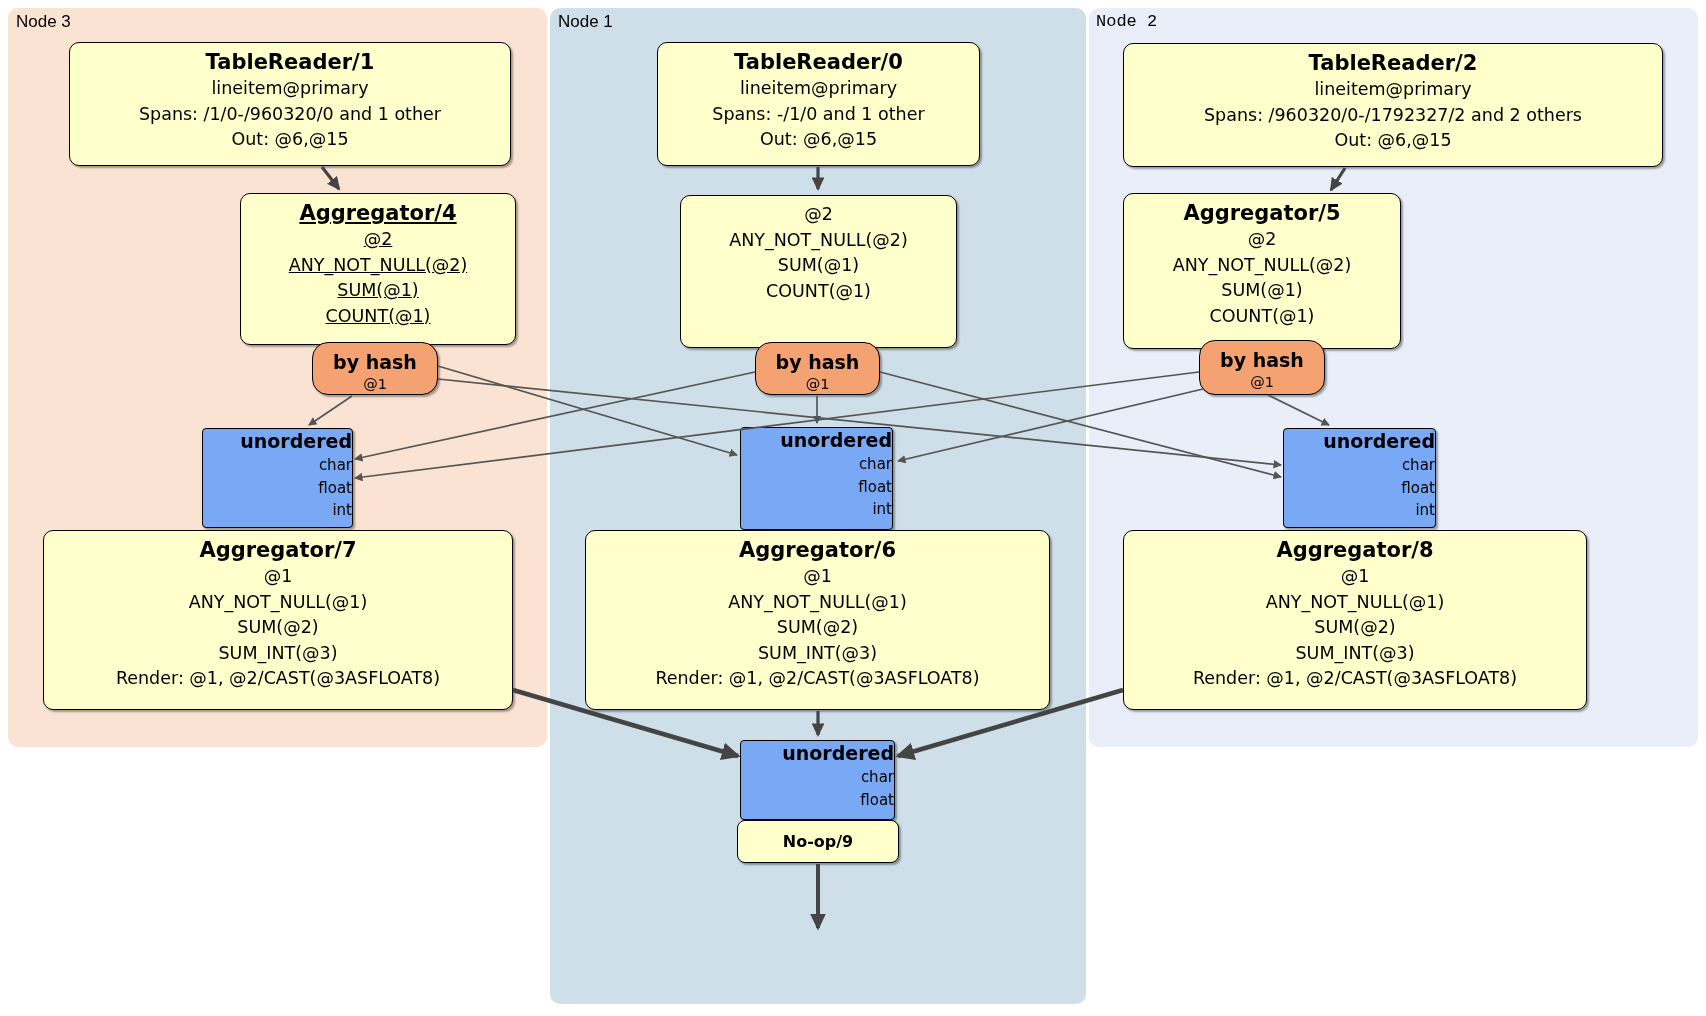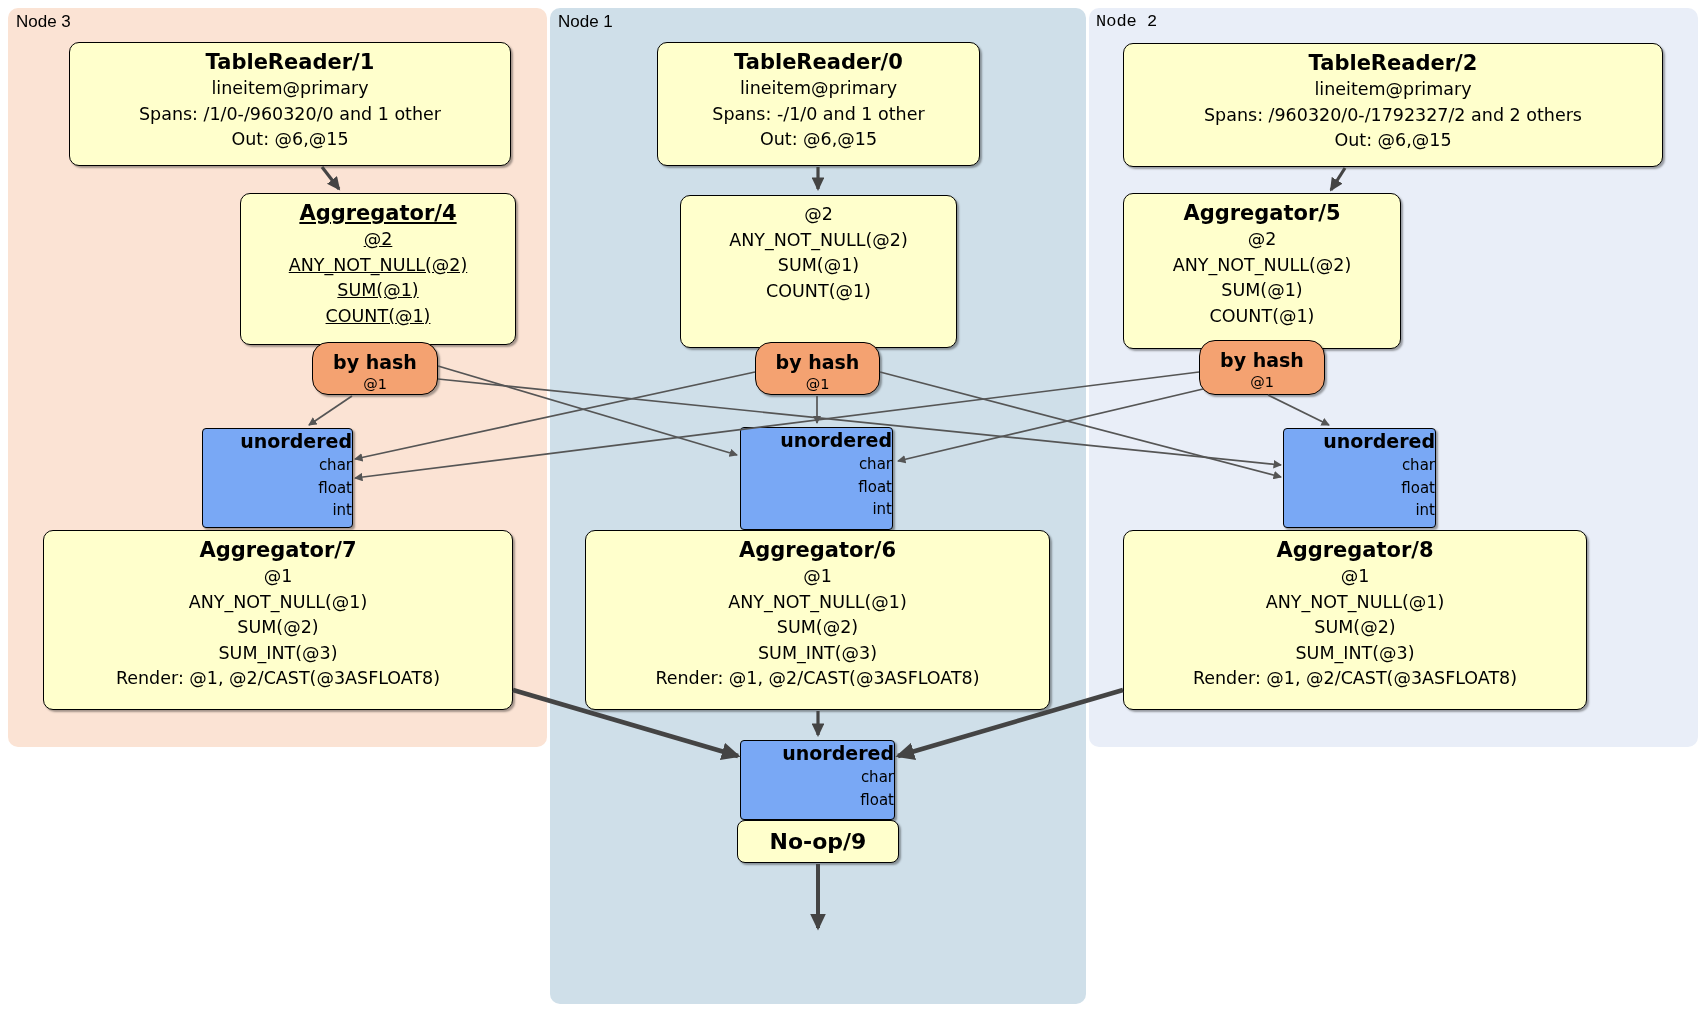--- a/index.html
+++ b/index.html
@@ -20,21 +20,21 @@
   .ptitle{font-weight:bold;font-size:21px;line-height:27px;white-space:nowrap;}
   .pline{font-size:17.5px;line-height:25.5px;white-space:nowrap;}
   .router{background:var(--router-fill);border-radius:16px;padding-top:7px;}
   .rtitle{font-weight:bold;font-size:19px;line-height:25px;}
   .rsub{font-size:14.5px;line-height:19px;}
   .stream{background:var(--stream-fill);border-radius:4px;text-align:right;}
   .stitle{font-weight:bold;font-size:19px;line-height:25px;}
   .sline{font-size:15px;line-height:22.5px;}
   .plain{background:var(--processor-fill);border-radius:8px;display:flex;
          align-items:center;justify-content:center;}
-  .plain .ptitle{font-size:22px;line-height:22px;}
+  .plain .ptitle{font-size:16px;line-height:22px;}
 </style>
 </head>
 <body>
 
 <div id="canvas">
 
   <div class="group-bg" style="left:8px;top:8px;width:539px;height:739px;background:var(--node3-bg);"></div>
   <div class="group-bg" style="left:550px;top:8px;width:536px;height:996px;background:var(--node1-bg);"></div>
   <div class="group-bg" style="left:1089px;top:8px;width:609px;height:739px;background:var(--node2-bg);"></div>
 

